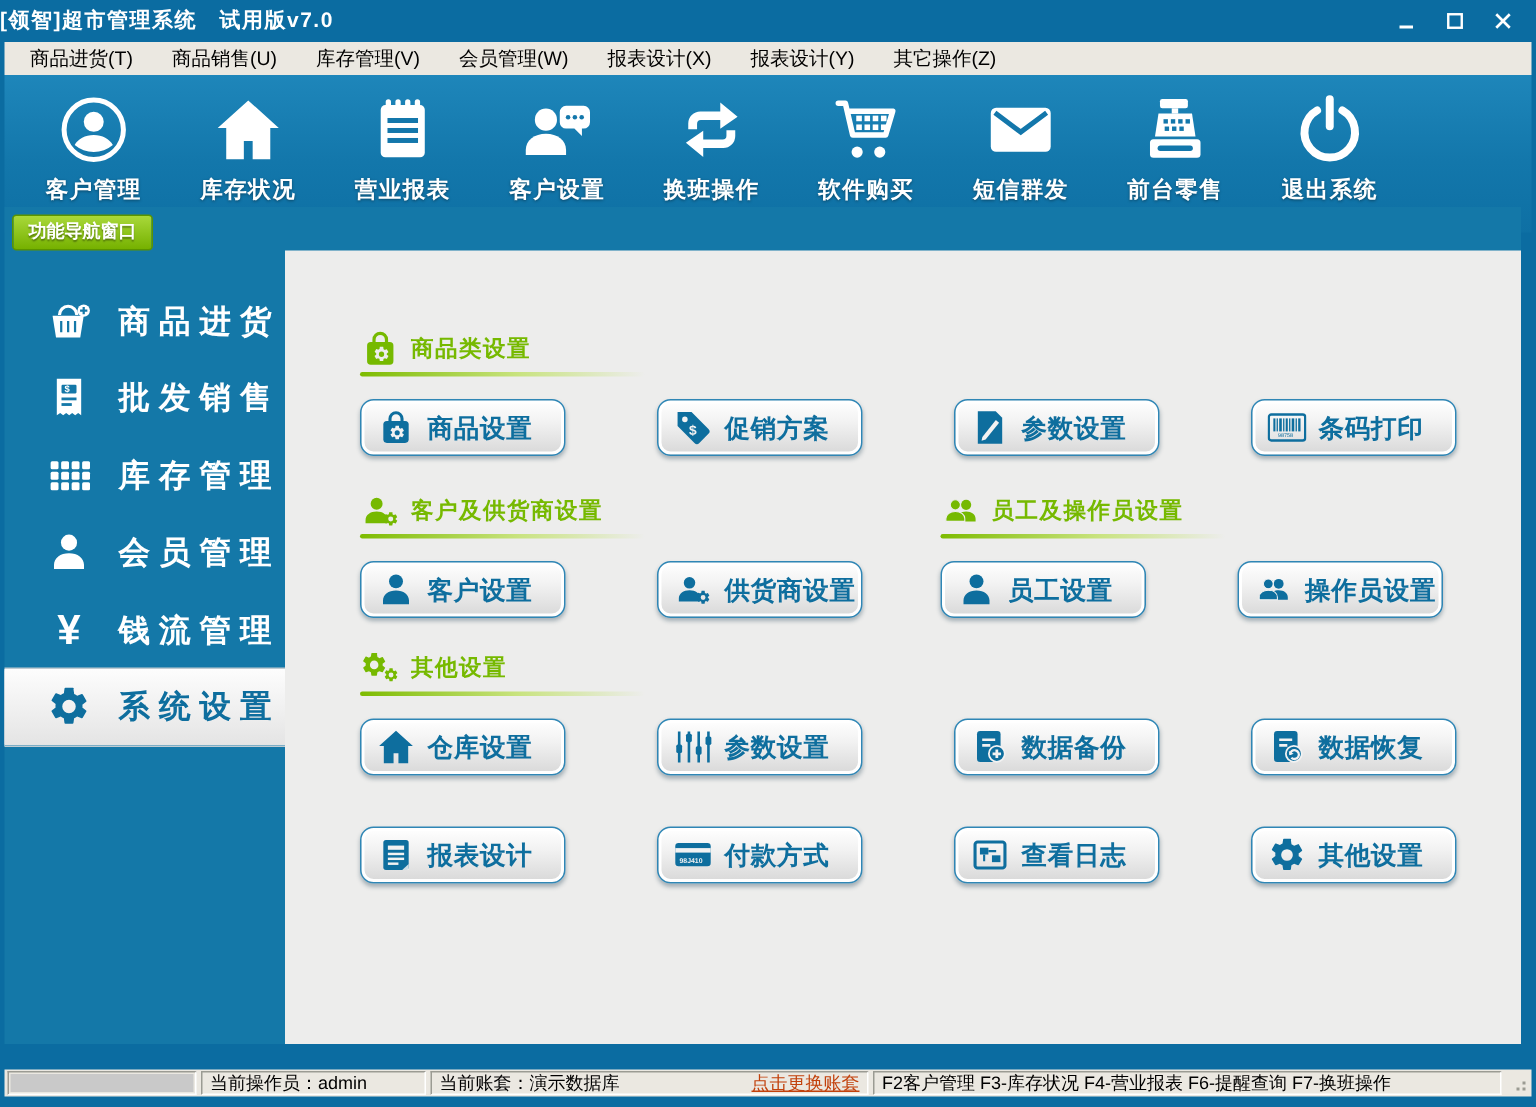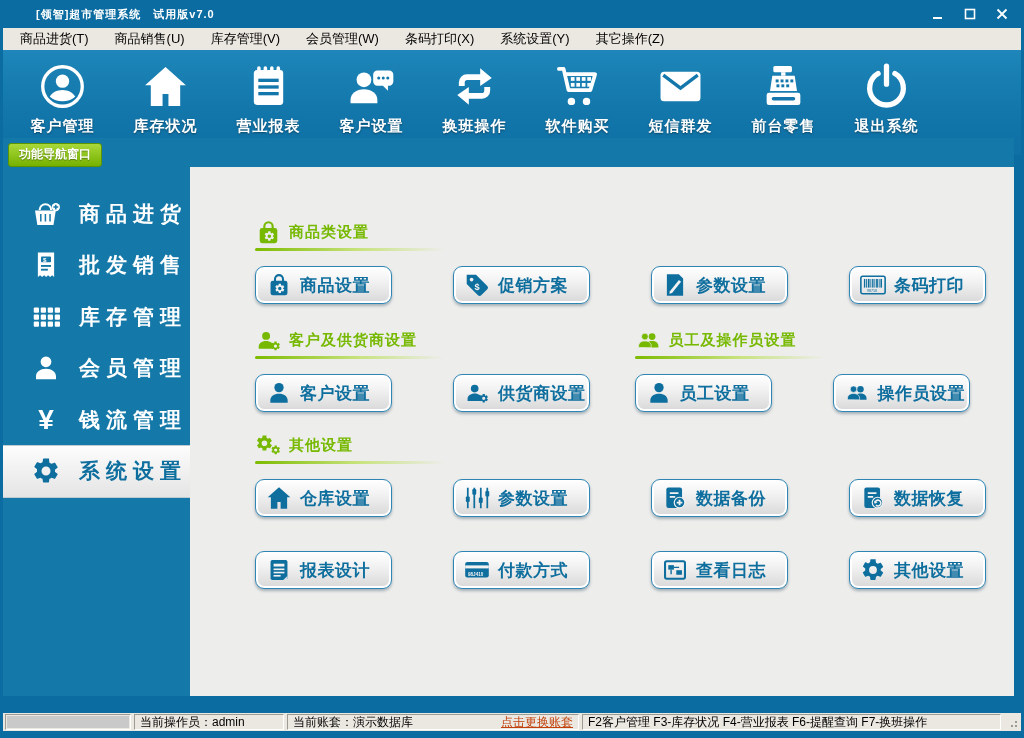--- a/index.html
+++ b/index.html
@@ -1,21 +1,21 @@
 <!DOCTYPE html>
 <html><head>
 <meta charset="utf-8">
 <style>
   html,body{margin:0;padding:0;background:#555;}
   .window{position:relative;width:1024px;height:738px;background:#0B6CA1;
     font-family:"Liberation Sans","DejaVu Sans",sans-serif;overflow:hidden;user-select:none;}
 
   
   .titlebar{position:absolute;top:0;left:0;width:100%;height:28px;display:flex;align-items:center;color:#fff;}
-  .title{margin-left:36px;font-size:11px;font-weight:bold;letter-spacing:1px;white-space:pre;}
+  .title{font-size:14px;font-weight:bold;letter-spacing:1px;white-space:pre;}
   .winbtns{position:absolute;right:12px;top:5px;display:flex;gap:12px;}
   .winbtn{width:20px;height:17px;display:flex;align-items:center;justify-content:center;cursor:pointer;}
 
   
   .menubar{position:absolute;top:28px;left:3px;width:1018px;height:22px;background:#EBE8E1;
     display:flex;align-items:center;padding-left:4px;box-sizing:border-box;font-size:13px;color:#000;}
   .menu-item{padding:0 13px;height:100%;display:flex;align-items:center;cursor:pointer;white-space:nowrap;}
 
   
   .toolbar{position:absolute;top:50px;left:3px;width:1018px;height:105px;
@@ -38,21 +38,21 @@
   .side-item svg{width:30px;height:30px;fill:#fff;}
   .side-item .glyph{font-size:28px;font-weight:bold;line-height:1;}
   .side-item .lbl{font-size:21px;font-weight:bold;letter-spacing:6px;white-space:nowrap;}
   .side-item.selected{background:linear-gradient(#FDFDFD,#E4E4E4);color:#0E6E9E;
     box-shadow:0 -1px 0 #bfcbd2,0 1px 0 #bfcbd2;}
   .side-item.selected svg{fill:#0E6E9E;}
   .side-item.selected .ic{--hole:#F2F2F2;}
 
   
   .content{position:absolute;top:29px;left:187px;width:824px;height:529px;background:#EDEDEC;
-    box-sizing:border-box;padding:50px 0 0 65px;overflow:hidden;}
+    box-sizing:border-box;padding:50px 0 0 50px;overflow:hidden;}
   .sec-head{display:flex;align-items:center;gap:7px;height:30px;color:#76B900;}
   .sec-head svg{width:27px;height:27px;fill:#76B900;--hole:#EDEDEC;}
   .sec-head .t{font-size:15px;font-weight:bold;letter-spacing:1px;white-space:nowrap;}
   .sec-line{width:190px;height:3px;margin:1px 0 15px;border-radius:2px;
     background:linear-gradient(to right,#7DBB00,#C8E37E 55%,rgba(237,237,236,0));}
   .row{display:grid;grid-template-columns:repeat(4,137px);column-gap:61px;}
   .row.cols2{grid-template-columns:repeat(2,137px);}
   .r1{margin-bottom:21px;}
   .halves{display:flex;margin-bottom:18px;}
   .half{width:397px;}
@@ -281,22 +281,22 @@
           </svg>
         </span>
     </span>
   </div>
 
   <div class="menubar">
     <span class="menu-item">商品进货(T)</span>
     <span class="menu-item">商品销售(U)</span>
     <span class="menu-item">库存管理(V)</span>
     <span class="menu-item">会员管理(W)</span>
-    <span class="menu-item">条码打印(X)</span>
-    <span class="menu-item">系统设置(Y)</span>
+    <span class="menu-item">报表设计(X)</span>
+    <span class="menu-item">报表设计(Y)</span>
     <span class="menu-item">其它操作(Z)</span>
   </div>
 
   <div class="toolbar">
     <div class="tb-item">
       <span class="ic">
           <svg>
             <use href="#i-user-circle"></use>
           </svg>
         </span>

